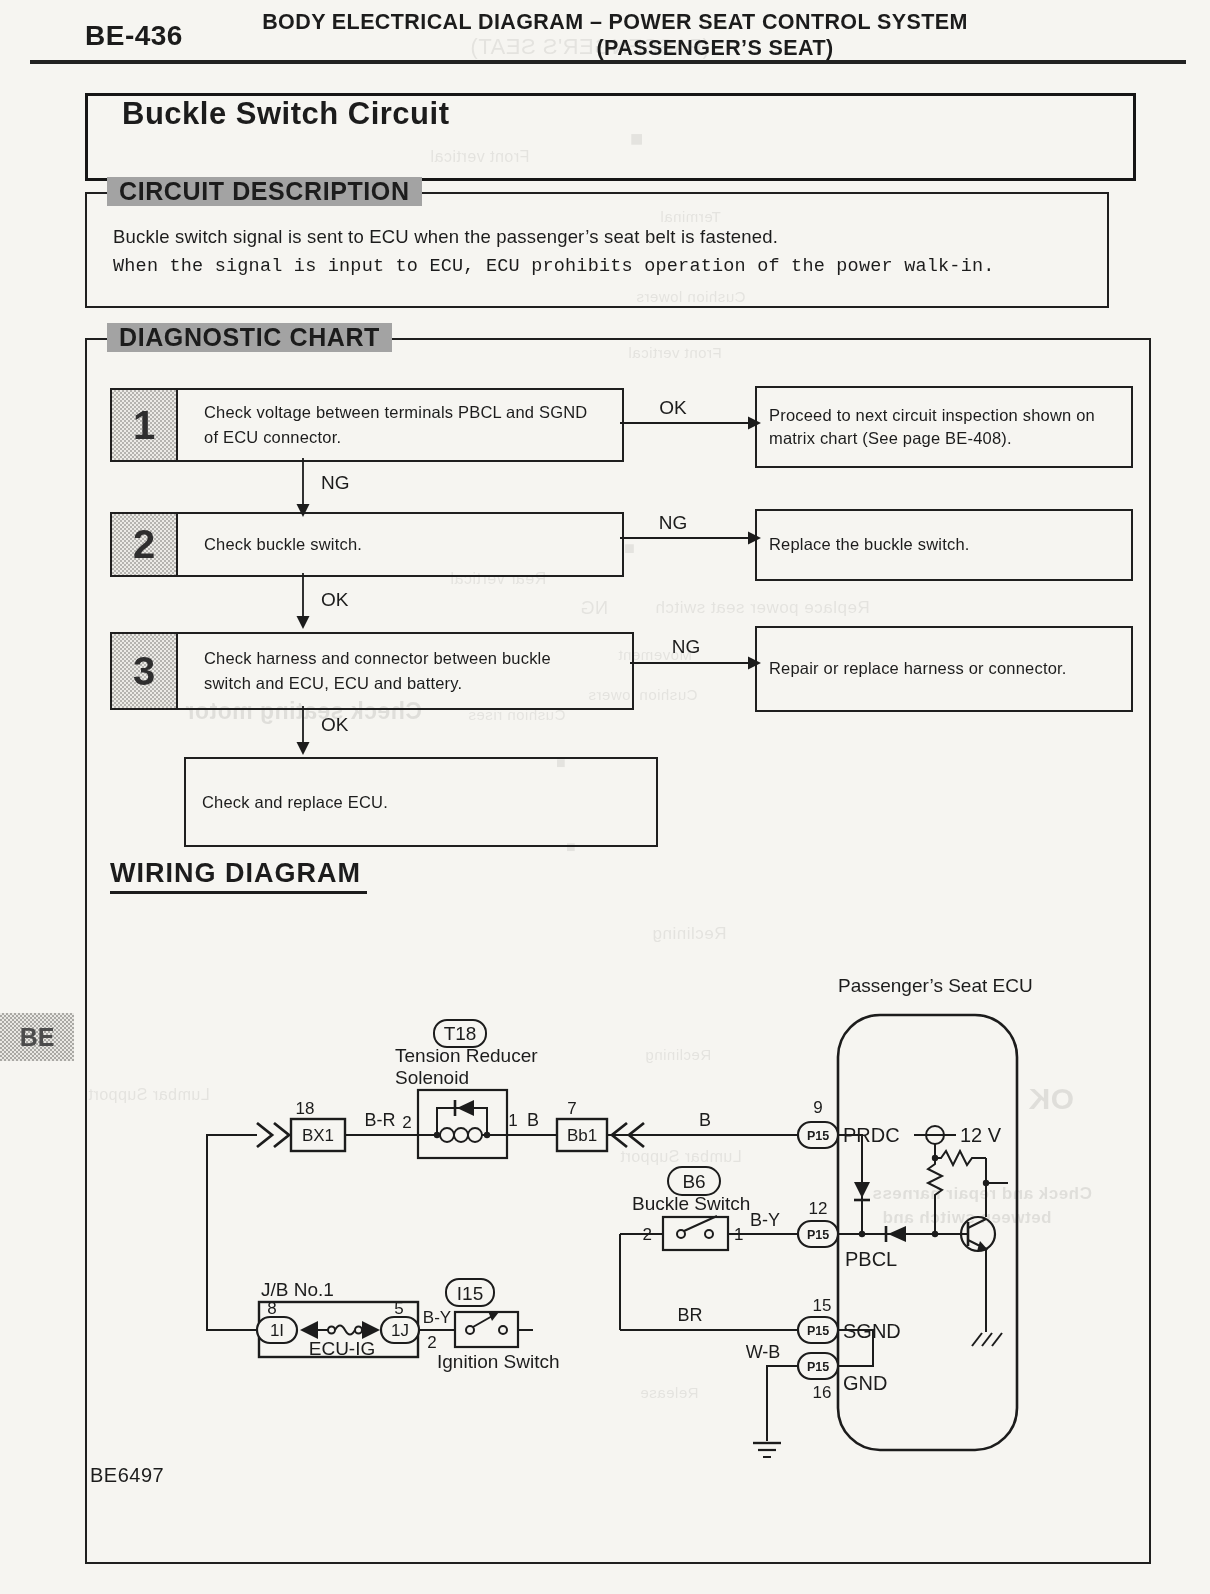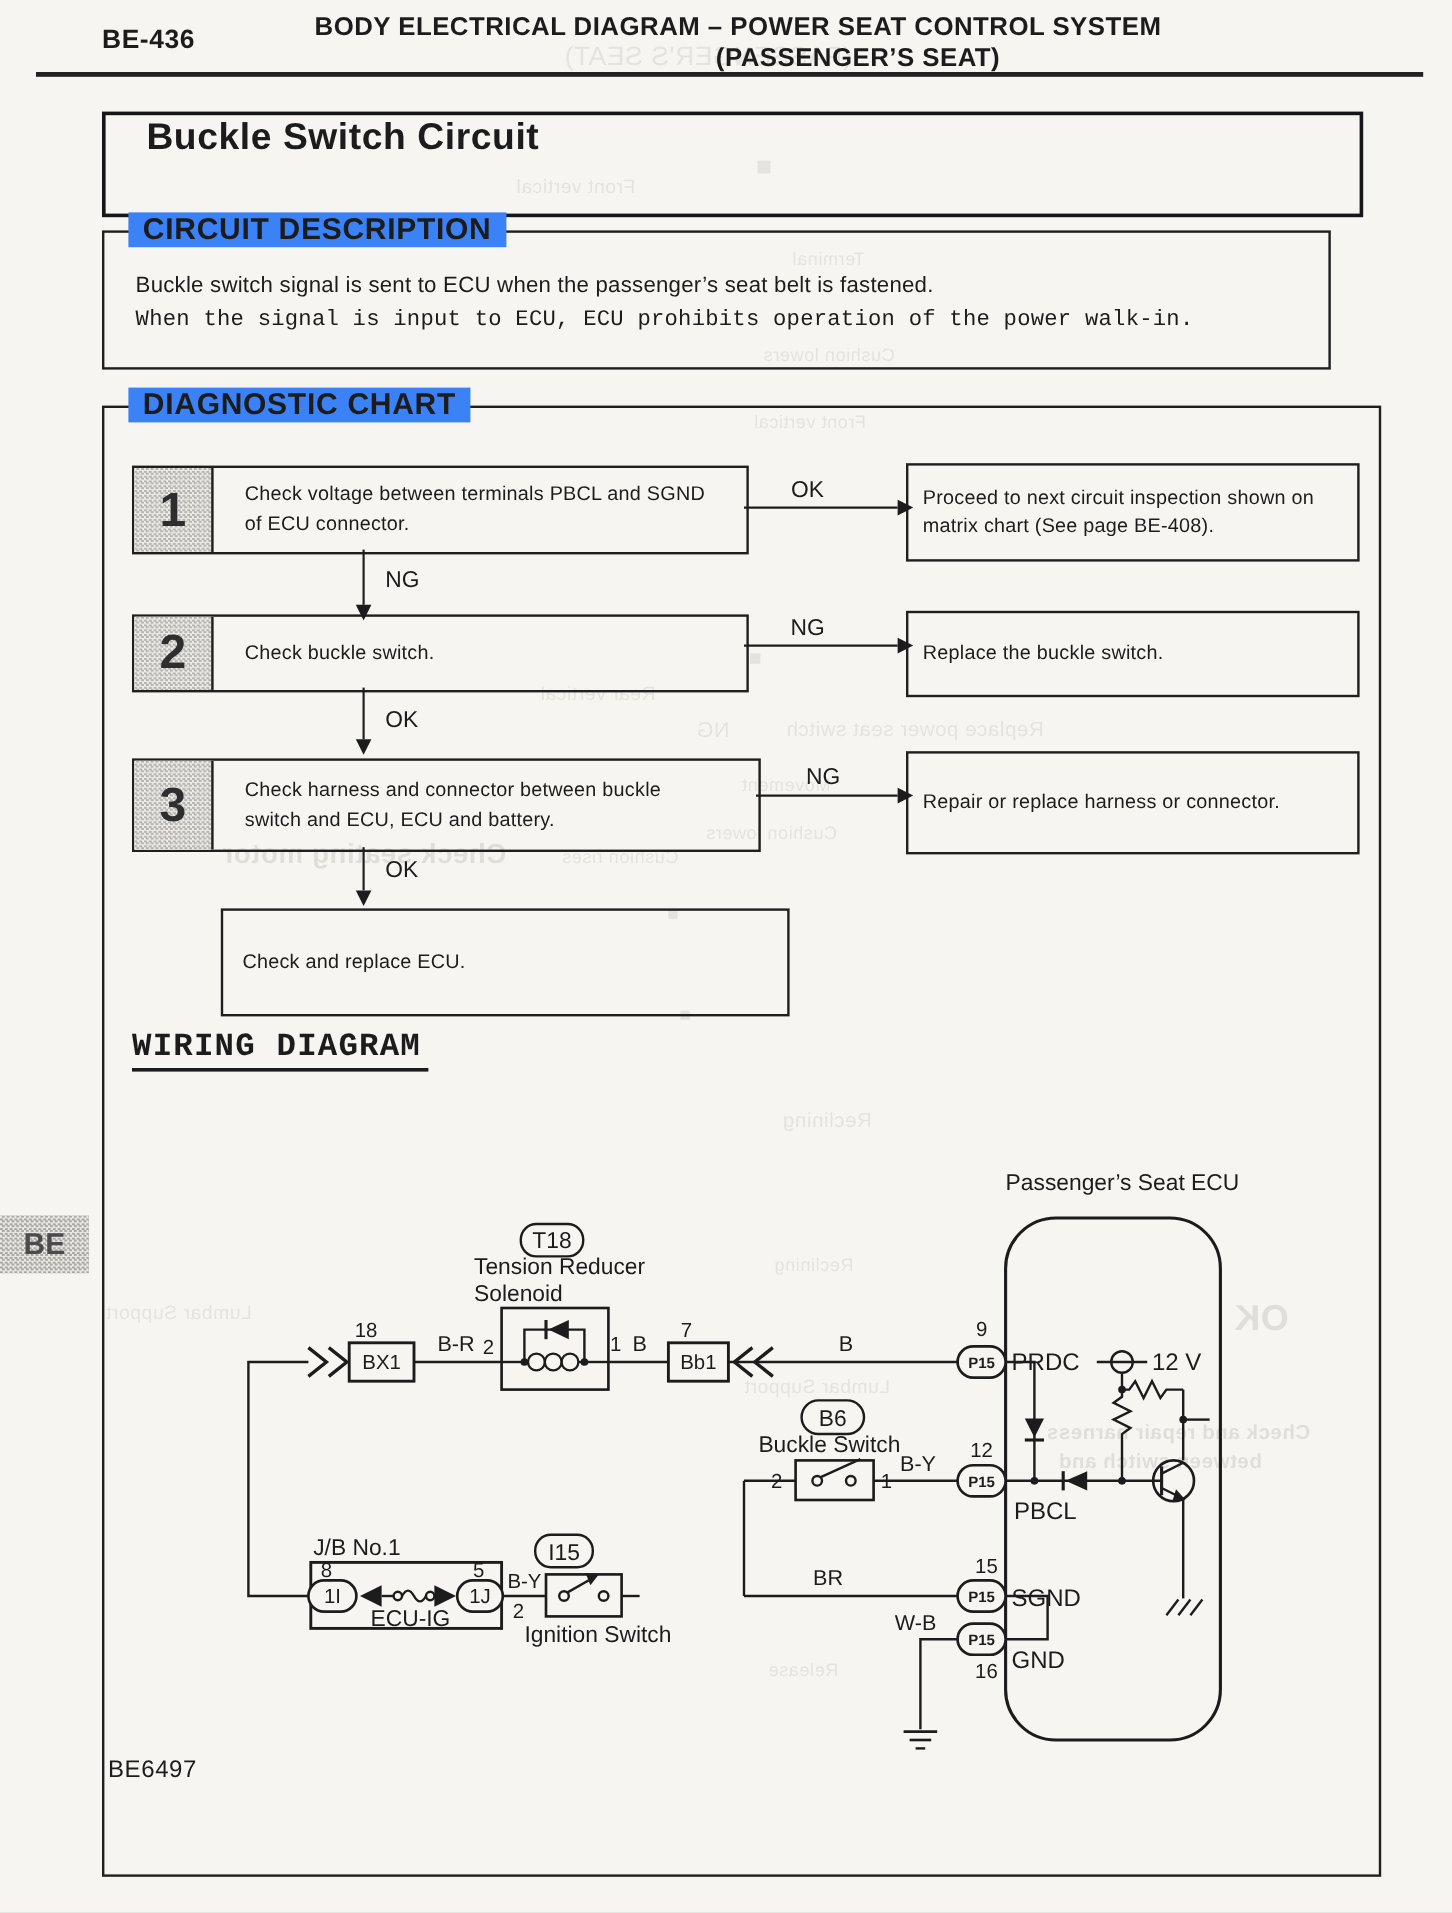--- a/index.html
+++ b/index.html
@@ -1,41 +1,41 @@
 <!DOCTYPE html>
 <html><head>
 <meta charset="utf-8">
 <style>
   html,body{margin:0;padding:0;background:#cfcdc8;}
   #page{position:relative;width:1210px;height:1594px;background:#f6f5f1;
         font-family:"Liberation Sans",sans-serif;color:#1c1c1c;overflow:hidden;}
   
-  .pagecode{position:absolute;left:85px;top:20px;font-size:22px;font-weight:bold;letter-spacing:.5px;}
+  .pagecode{position:absolute;left:85px;top:20px;font-size:28px;font-weight:bold;letter-spacing:.5px;}
   .htitle1{position:absolute;left:150px;top:10px;width:930px;text-align:center;font-size:21.5px;font-weight:bold;letter-spacing:.4px;}
   .htitle2{position:absolute;left:430px;top:36px;width:570px;text-align:center;font-size:21.5px;font-weight:bold;letter-spacing:.4px;}
   .hrule{position:absolute;left:30px;top:60px;width:1156px;height:4px;background:#222;}
   
   .titlebox{position:absolute;left:85px;top:93px;width:1045px;height:82px;border:3px solid #161616;display:flex;align-items:flex-start;}
   .titlebox h1{font-size:31px;font-weight:bold;margin:0 0 0 34px;letter-spacing:.5px;}
   
   .frame{position:absolute;border:2.5px solid #1f1f1f;}
-  .fcap{position:absolute;top:-17px;left:20px;font-weight:bold;font-size:25px;letter-spacing:.6px;background:#3b82f6;padding:0 12px;white-space:nowrap;}
+  .fcap{position:absolute;top:-17px;left:20px;font-weight:bold;font-size:25px;letter-spacing:.6px;background:#a3a3a3;padding:0 12px;white-space:nowrap;}
   .desc-line{position:absolute;left:26px;font-size:18.5px;letter-spacing:.2px;}
   
   .step{position:absolute;display:flex;border:2.8px solid #1f1f1f;}
   .step .num{width:64px;display:flex;align-items:center;justify-content:center;
       font-size:40px;font-weight:bold;color:#2e2e2e;border-right:2.8px solid #1f1f1f;
       background-color:#e3e2de;
       background-image:repeating-conic-gradient(#b5b4b0 0% 25%, #ecebe7 0% 50%);
       background-size:4px 4px;}
   .step .stext{flex:1;display:flex;align-items:center;padding:6px 32px 6px 26px;font-size:16.5px;line-height:1.5;letter-spacing:.2px;border-radius:15px;}
   .rbox{position:absolute;border:2.8px solid #1f1f1f;display:flex;align-items:center;padding:4px 12px;font-size:16.5px;line-height:1.42;letter-spacing:.2px;}
   .finalbox{position:absolute;border:2.8px solid #1f1f1f;display:flex;align-items:center;padding:6px 12px 6px 16px;font-size:16.5px;letter-spacing:.2px;}
   
-  .wdheading{position:absolute;left:110px;top:858px;font-size:27px;font-weight:bold;letter-spacing:1px;border-bottom:3px solid #1c1c1c;padding:0 6px 2px 0;font-family:Liberation Mono, monospace;}
+  .wdheading{position:absolute;left:110px;top:858px;font-size:27px;font-weight:bold;letter-spacing:1px;border-bottom:3px solid #1c1c1c;padding:0 6px 2px 0;}
   .figcode{position:absolute;left:90px;top:1464px;font-size:20px;letter-spacing:.5px;}
   
   .betab{position:absolute;left:0;top:1013px;width:74px;height:48px;display:flex;align-items:center;justify-content:center;
       font-size:25px;font-weight:bold;color:#4c4c4c;
       background-color:#dddcd8;
       background-image:repeating-conic-gradient(#a9a8a4 0% 25%, #e9e8e4 0% 50%);
       background-size:4px 4px;}
   
   #artifacts span.ghost{position:absolute;color:#6f6e6a;opacity:.13;white-space:nowrap;letter-spacing:.5px;}
   #artifacts span.mir{transform:scaleX(-1);}

